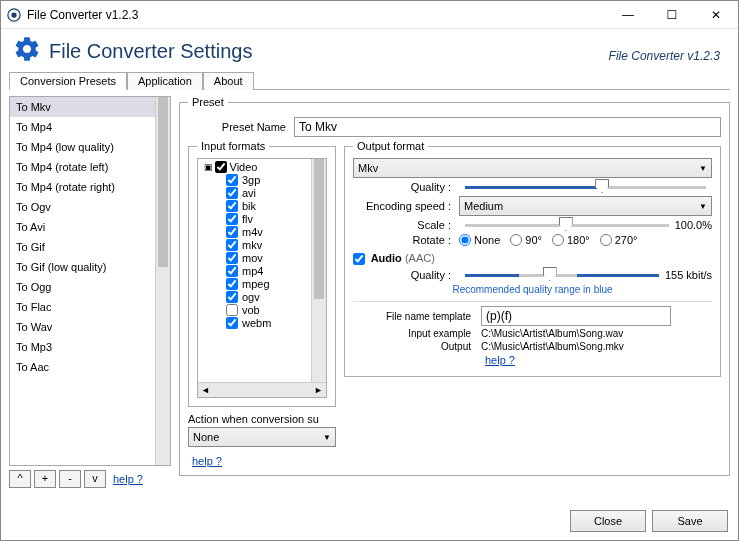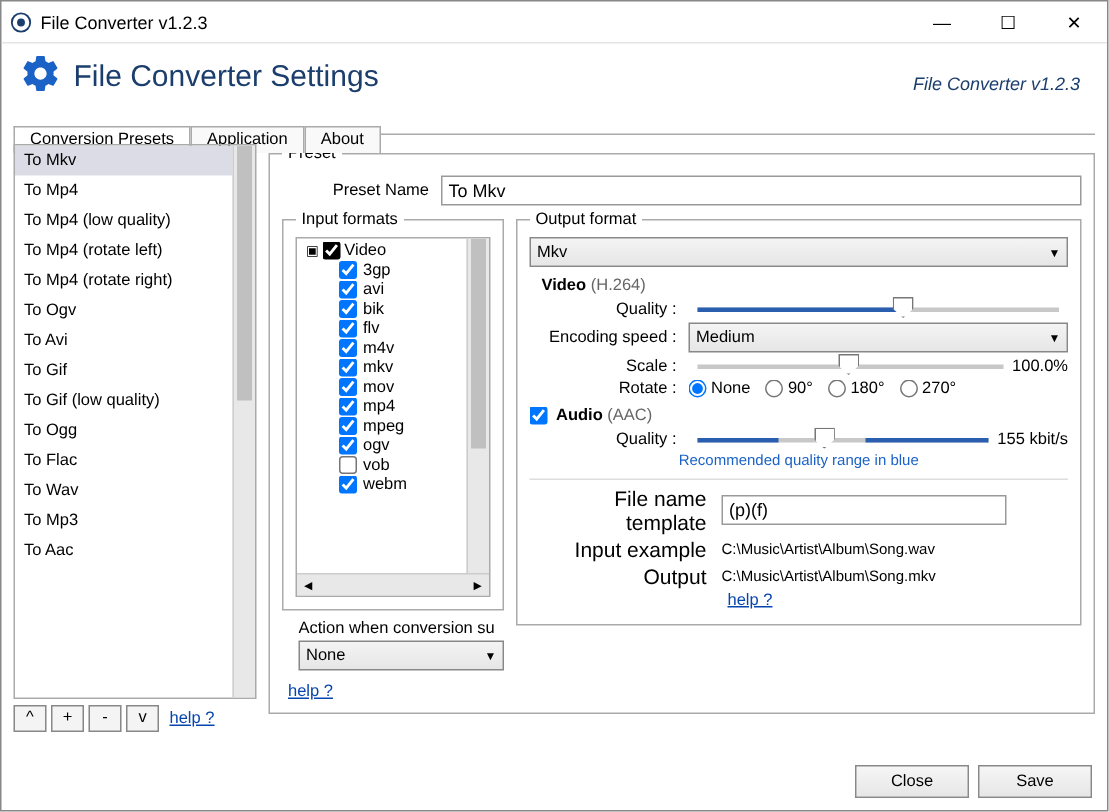--- a/index.html
+++ b/index.html
@@ -7,21 +7,21 @@
 .titlebar { height: 28px; display: flex; align-items: center; padding: 0 0 0 6px; border-bottom: 1px solid #e5e5e5; }
 .titlebar .appicon { width: 14px; height: 14px; margin-right: 6px; }
 .titlebar .title { flex: 1; font-size: 12px; color: #000; }
 .titlebar .winbtns { display: flex; height: 100%; }
 .titlebar .winbtn { width: 44px; display: flex; align-items: center; justify-content: center; cursor: default; font-size: 12px; }
 .header { display: flex; align-items: flex-end; padding: 6px 12px 8px 12px; }
 .header .gear { width: 28px; height: 28px; margin-right: 8px; }
 .header .htitle { font-size: 20px; color: #1b3e6c; flex: 1; font-weight: 400; }
 .header .version { font-style: italic; color: #1b3e6c; font-size: 12px; margin-right: 6px; }
 .tabs { display: flex; border-bottom: 1px solid #aaa; margin: 0 8px; }
-.tab { border: 1px solid #aaa; border-bottom: none; padding: 2px 10px; font-size: 11px; background: #f9f9f9; margin-right: 0px; cursor: default; position: relative; top: 13px; }
+.tab { border: 1px solid #aaa; border-bottom: none; padding: 2px 10px; font-size: 11px; background: #f9f9f9; margin-right: 0px; cursor: default; position: relative; top: 1px; }
 .tab.active { background: #fff; border-bottom: 1px solid #fff; }
 .content { display: flex; padding: 6px 8px 0 8px; gap: 8px; }
 .presets-col { width: 162px; display: flex; flex-direction: column; }
 .preset-list { border: 1px solid #aaa; height: 370px; overflow: hidden; position: relative; display: flex; }
 .preset-items { flex: 1; overflow: hidden; }
 .preset-item { padding: 4px 6px; cursor: default; }
 .preset-item.sel { background: #dcdce6; }
 .fake-vscroll { width: 15px; background: #e8e8e8; border-left: 1px solid #ccc; position: relative; }
 .fake-vscroll .thumb { position: absolute; left: 2px; right: 2px; background: #c0c0c0; }
 .preset-btns { display: flex; gap: 3px; margin-top: 4px; align-items: center; }
@@ -38,38 +38,38 @@
 .tree { border: 1px solid #aaa; height: 240px; overflow: hidden; position: relative; display: flex; flex-direction: column; }
 .tree-body { flex: 1; display: flex; }
 .tree-items { flex: 1; padding: 2px; }
 .tree-root { display: flex; align-items: center; padding-left: 4px; }
 .tree-root .exp { font-size: 9px; margin-right: 2px; }
 .tree-root .chk { margin-right: 3px; }
 .tree-child { display: flex; align-items: center; padding-left: 26px; margin: 1px 0; }
 .tree-child input { margin-right: 4px; }
 .hscroll { height: 15px; background: #e8e8e8; border-top: 1px solid #ccc; display: flex; align-items: center; }
 .hscroll .arr { width: 15px; text-align: center; font-size: 9px; }
-.action-row { margin-top: 6px; margin-left: 11px; }
+.action-row { margin-top: 6px; }
 .action-lbl { font-size: 11px; margin-bottom: 2px; white-space: nowrap; overflow: hidden; }
 .combo { border: 1px solid #888; background: linear-gradient(#f4f4f4,#e6e6e6); height: 20px; display: flex; align-items: center; padding: 0 4px; cursor: default; position: relative; }
 .combo .ctext { flex: 1; }
 .combo .carrow { font-size: 8px; }
 .output-format { flex: 1; }
 .section-lbl { font-weight: bold; font-size: 11px; margin: 6px 0 4px 0; }
 .section-sub { font-weight: normal; color: #666; }
 .slider { position: relative; height: 12px; flex: 1; margin: 0 6px; }
 .slider .track { position: absolute; top: 5px; left: 0; right: 0; height: 3px; background: #c8c8c8; }
 .slider .track .fill-left { position: absolute; left: 0; top: 0; bottom: 0; background: #2a5fb0; }
 .slider .track .fill-right { position: absolute; right: 0; top: 0; bottom: 0; background: #2a5fb0; }
 .slider .handle { position: absolute; top: -2px; width: 14px; height: 14px; background: #fff; border: 1px solid #777; clip-path: polygon(0 0,100% 0,100% 55%,50% 100%,0 55%); }
 .radio-row { display: flex; align-items: center; gap: 10px; }
 .radio-row label { display: flex; align-items: center; gap: 3px; }
 .blue-note { color: #1b62c7; text-align: center; font-size: 10px; margin-top: 2px; }
 .small-row { display: flex; align-items: center; margin: 2px 0; }
-.small-row .slbl { width: 118px; text-align: right; margin-right: 10px; font-size: 14px; }
+.small-row .slbl { width: 118px; text-align: right; margin-right: 10px; font-size: 10px; }
 .small-row .sval { font-size: 10px; }
 .footer { position: absolute; bottom: 8px; right: 10px; display: flex; gap: 6px; }
 .footer .fbtn { border: 1px solid #888; background: linear-gradient(#f6f6f6,#e6e6e6); width: 76px; height: 22px; text-align: center; line-height: 20px; cursor: default; }
 input[type=checkbox] { width: 12px; height: 12px; }
 input[type=radio] { width: 12px; height: 12px; }
 </style>
 </head>
 <body>
 
 <div class="titlebar">
@@ -222,24 +222,20 @@
         </div>
 
         <div class="output-format">
           <fieldset>
             <legend>Output format</legend>
             <div class="combo" style="width:100%">
               <span class="ctext">Mkv</span>
               <span class="carrow">▼</span>
             </div>
 
-            <div class="section-lbl" style="margin-left:8px">
-              <span>Video</span>
-              <span class="section-sub">(H.264)</span>
-            </div>
             <div class="row">
               <div class="lbl">Quality :</div>
               <div class="slider">
                 <div class="track">
                     <div class="fill-left" style="width:55%"></div>
                   </div>
                 <div class="handle" style="left:54%"></div>
               </div>
             </div>
             <div class="row">

